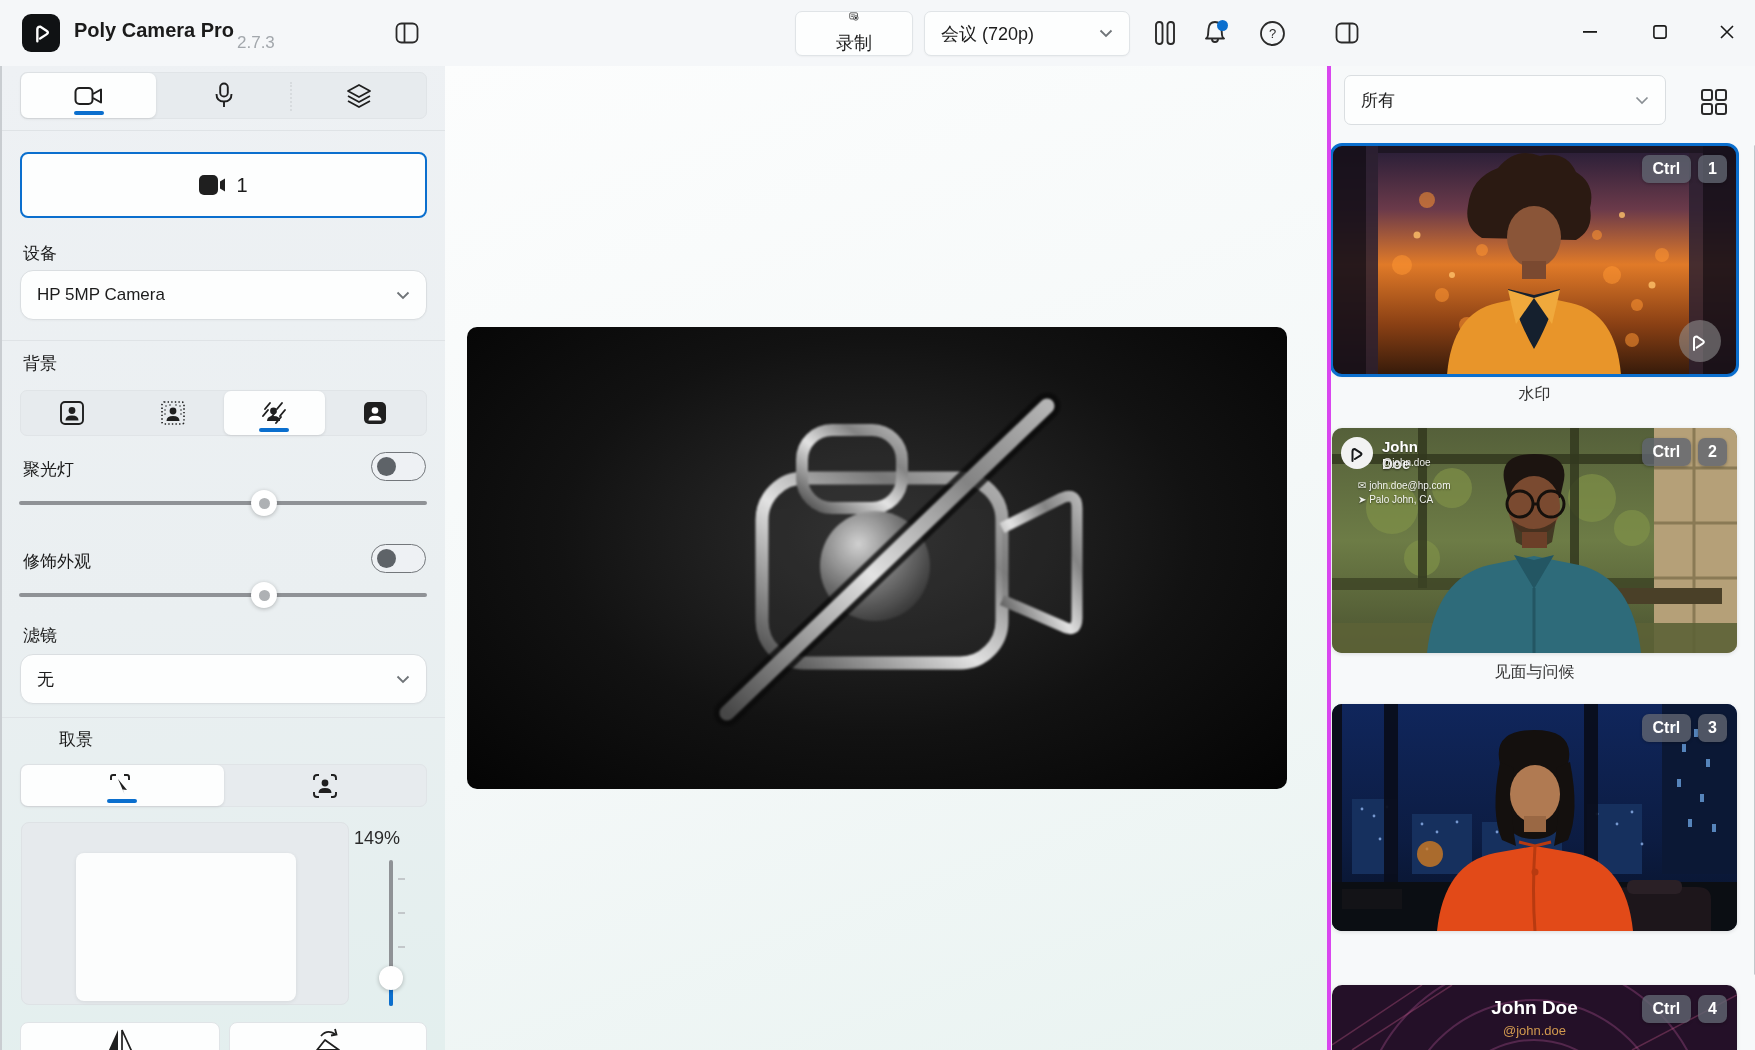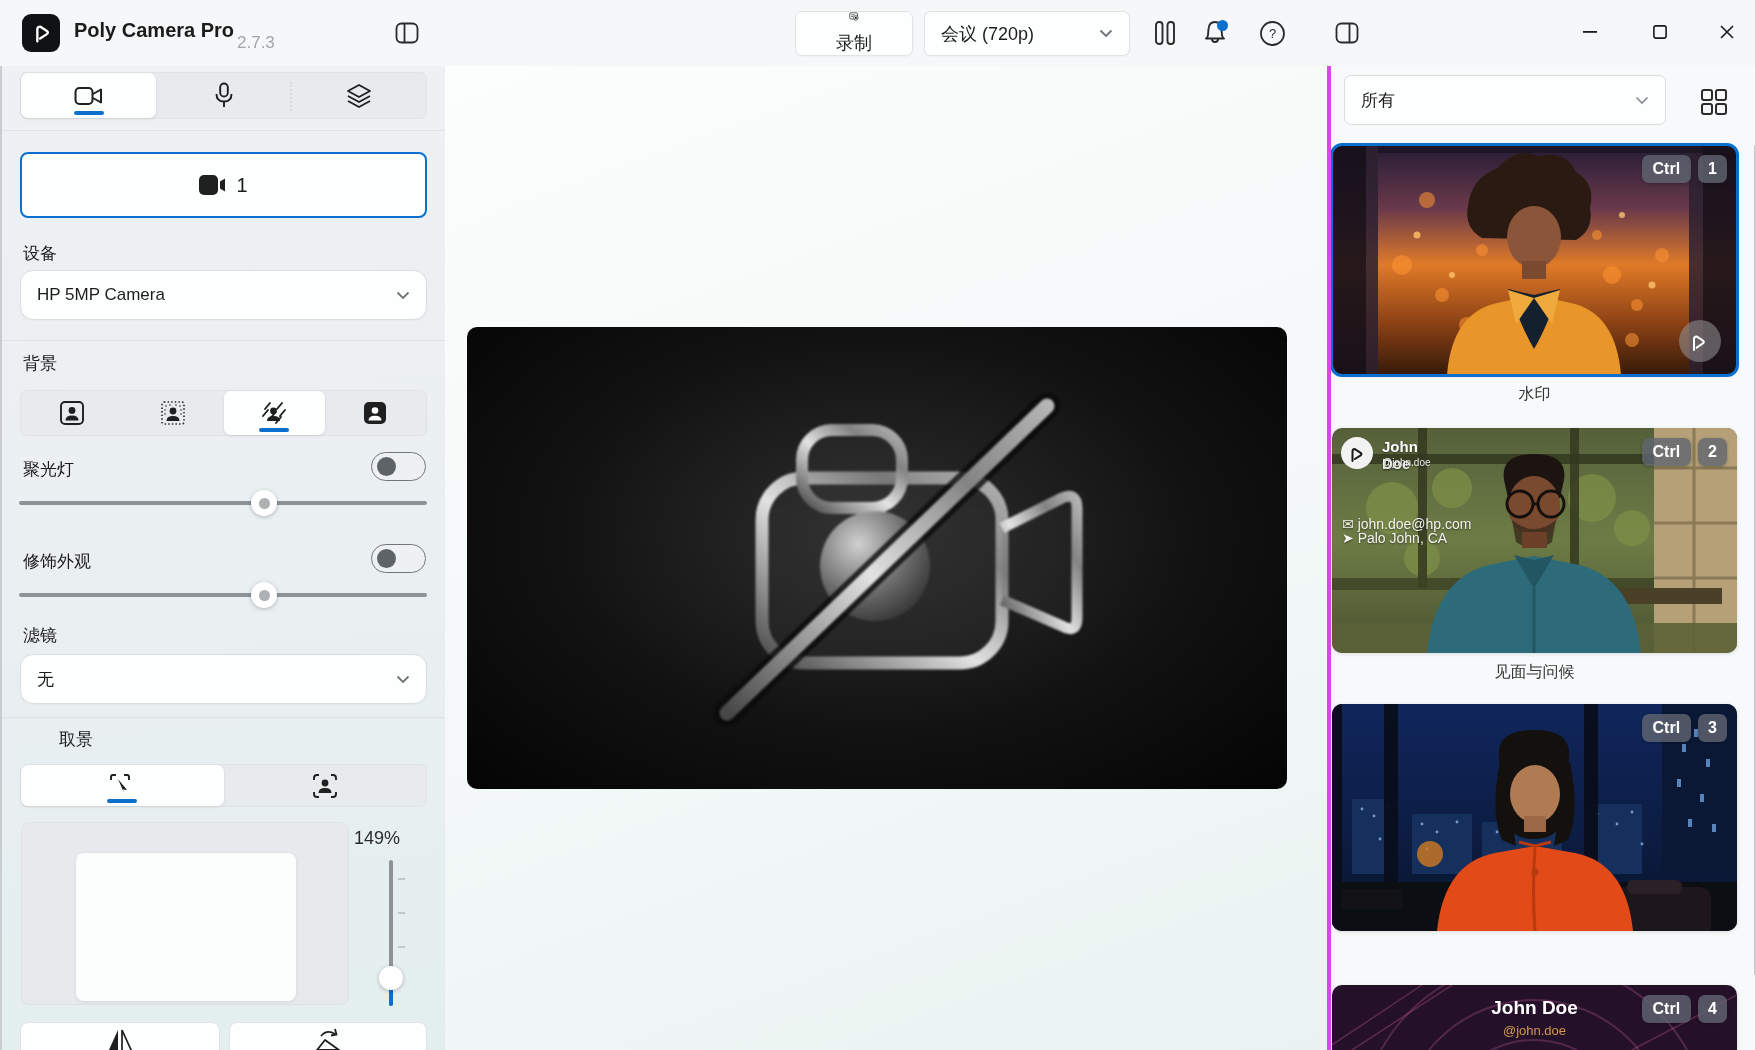--- a/index.html
+++ b/index.html
@@ -65,21 +65,21 @@
   .preset-card { position:absolute; left:1px; width:405px; cursor:pointer; }
   .thumbframe { position:relative; width:405px; border-radius:10px; overflow:hidden; box-shadow:0 1px 4px rgba(0,0,0,.12); }
   .thumbframe.sel { outline:3px solid #0b6fce; outline-offset:-1px; }
   .badges { position:absolute; top:10px; right:10px; display:flex; gap:7px; }
   .badge { background:rgba(96,101,112,.80); color:#fff; font-weight:bold; font-size:16px; border-radius:7px; padding:4px 11px; line-height:20px; box-shadow:0 1px 3px rgba(0,0,0,.25); }
   .badge.num { padding:4px 10px; }
   .card-label { width:405px; text-align:center; font-size:16px; color:#333; margin-top:9px; }
   .lower-third { position:absolute; left:8px; top:8px; color:#fff; }
   .lt-name { position:absolute; left:42px; top:2px; font-size:15px; font-weight:bold; text-shadow:0 1px 2px rgba(0,0,0,.6); }
   .lt-handle { position:absolute; left:42px; top:21px; font-size:10px; opacity:.9; text-shadow:0 1px 2px rgba(0,0,0,.6); }
-  .lt-line { position:absolute; left:2px; font-size:14px; opacity:.92; white-space:nowrap; text-shadow:0 1px 2px rgba(0,0,0,.6);margin-top:36px; }
+  .lt-line { position:absolute; left:18px; font-size:10px; opacity:.92; white-space:nowrap; text-shadow:0 1px 2px rgba(0,0,0,.6); }
   .card4-name { position:absolute; left:0; top:12px; width:100%; text-align:center; color:#fff; font-size:19px; font-weight:bold; }
   .card4-handle { position:absolute; left:0; top:38px; width:100%; text-align:center; color:#d29a4f; font-size:13px; }
   .rp-scrollbar { position:absolute; left:423px; top:79px; width:3px; height:830px; border-radius:2px; background:#c3c7cb; }
   svg { display:block; }
 </style>
 </head>
 <body>
 
 <div class="window">
 

